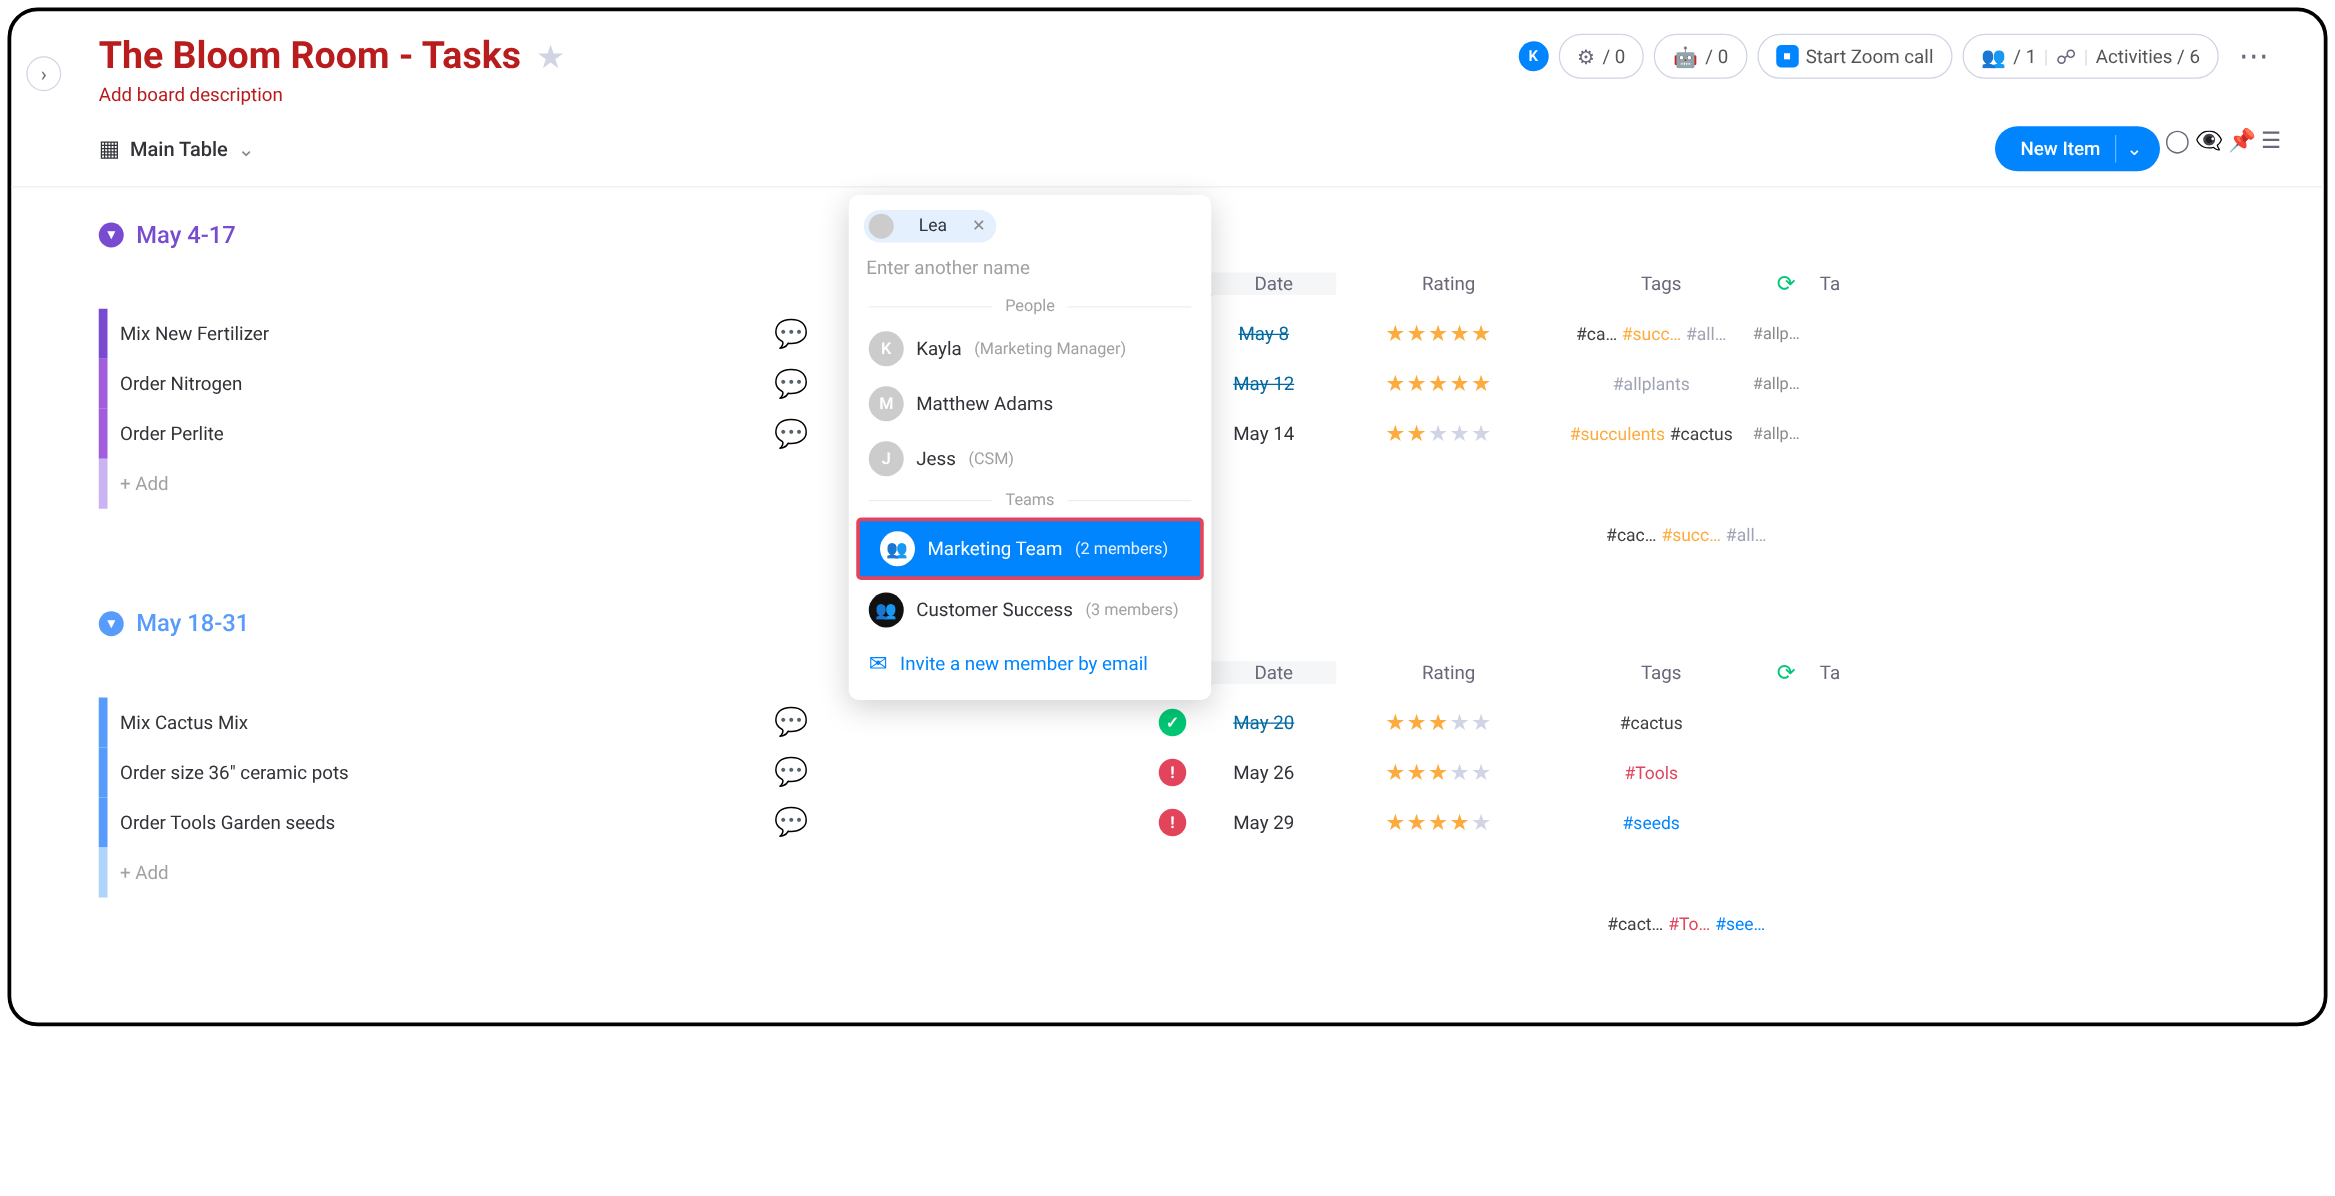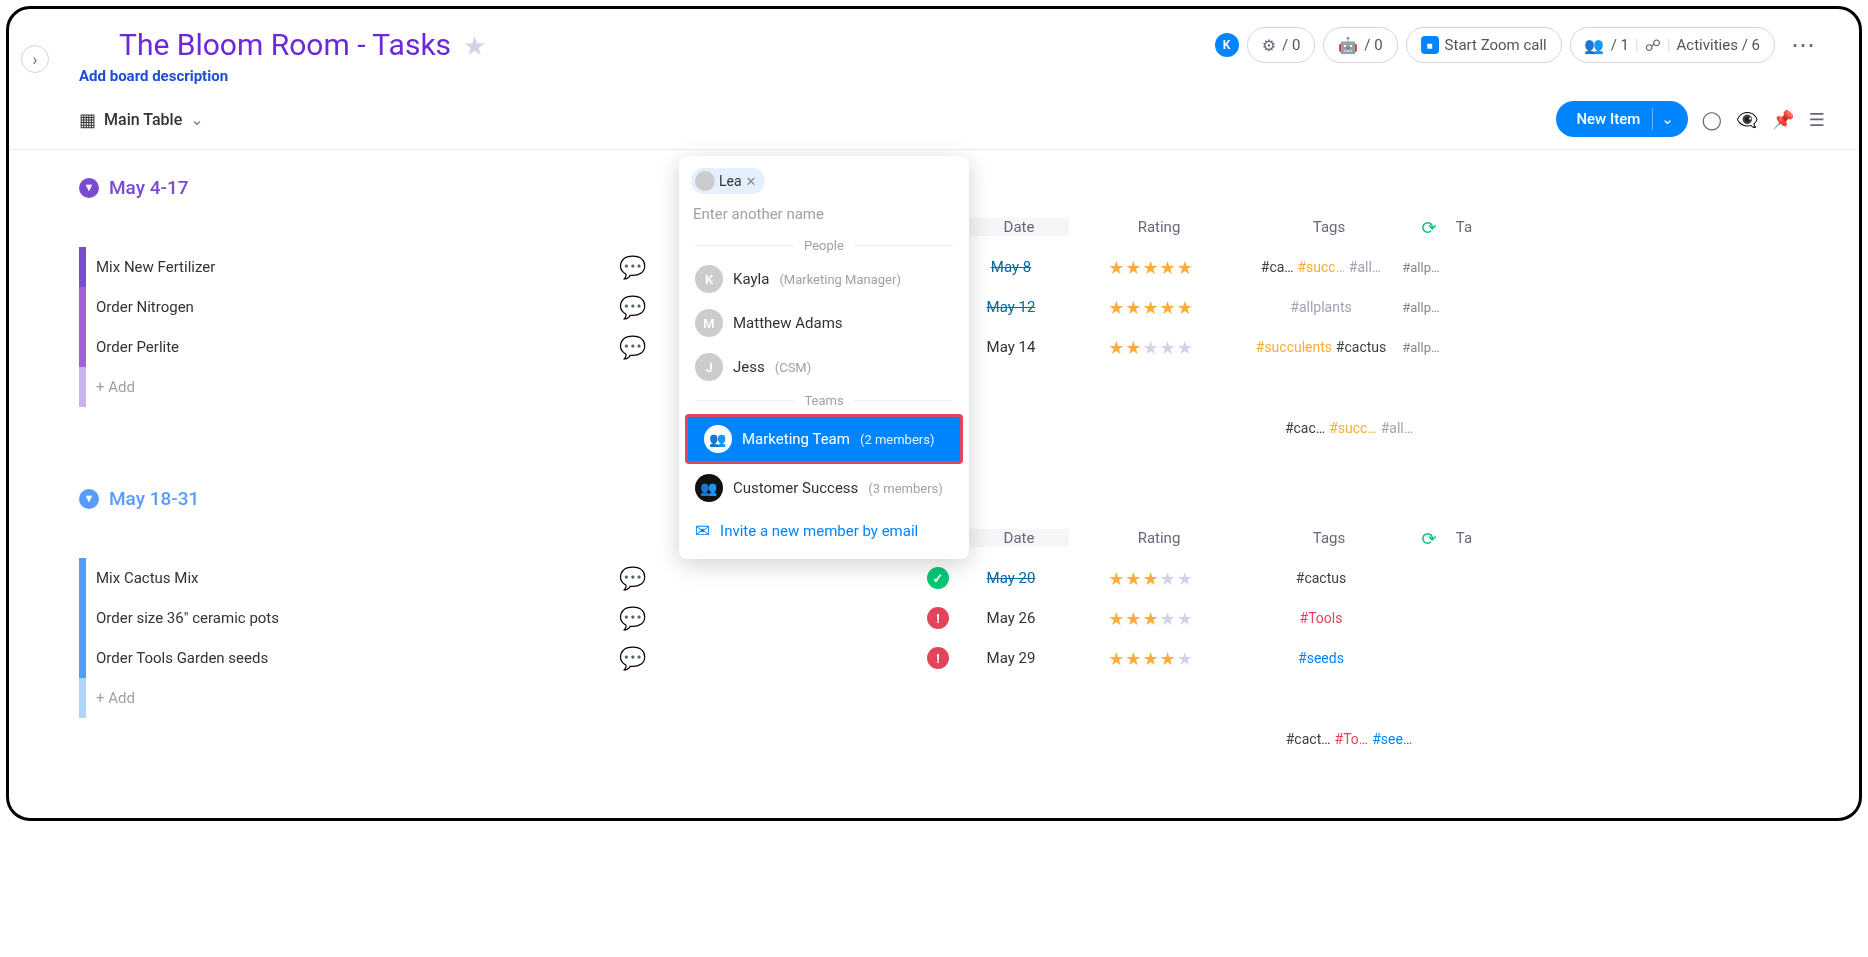--- a/index.html
+++ b/index.html
@@ -1,32 +1,32 @@
 <!DOCTYPE html>
 <html><head>
 <meta charset="utf-8">
 <style>
   * { box-sizing: border-box; font-family: -apple-system, BlinkMacSystemFont, "Segoe UI", Roboto, Helvetica, Arial, sans-serif; }
   body { margin:0; background:#fff; color:#323338; }
   .frame { border:3px solid #000; border-radius:24px; margin:6px; overflow:hidden; min-height:760px; position:relative;}
   .expand-handle{position:absolute;left:12px;top:36px;width:28px;height:28px;border:1px solid #d0d4e4;border-radius:50%;background:#fff;display:flex;align-items:center;justify-content:center;color:#676879;font-size:16px;z-index:5}
   .header { display:flex; align-items:flex-start; padding:18px 34px 4px 70px; }
-  .title { font-size:30px; font-weight:400; color:#6d28d9;margin-left:40px;}
+  .title { font-size:30px; font-weight:700; color:#b91c1c;}
   .star { color:#d0d4e4; font-size:26px; margin-left:8px;}
-  .desc { color:#1d4ed8; font-size:15px; padding:0 16px 12px 70px;font-weight:bold;}
+  .desc { color:#b91c1c; font-size:15px; padding:0 16px 12px 70px;}
   .header-right{margin-left:auto;display:flex;align-items:center;gap:8px;}
   .pill{border:1px solid #d0d4e4;border-radius:20px;height:36px;display:flex;align-items:center;padding:0 14px;font-size:15px;color:#555;white-space:nowrap;gap:6px}
   .avb{width:24px;height:24px;border-radius:50%;background:#0085ff;color:#fff;display:flex;align-items:center;justify-content:center;font-size:12px;font-weight:600}
   .small-ic{color:#676879;font-size:16px}
   .zoom-ic{width:18px;height:18px;border-radius:4px;background:#0085ff;color:#fff;display:flex;align-items:center;justify-content:center;font-size:10px}
   .dots{font-size:24px;color:#676879;letter-spacing:2px;padding:0 8px;cursor:pointer}
   .toolbar{display:flex;align-items:center;padding:4px 34px 12px 70px;border-bottom:1px solid #eee}
   .maintable{display:flex;align-items:center;gap:8px;font-size:16px;color:#323338;font-weight:500}
   .tbl-ic{font-size:18px}
-  .toolbar-right{margin-left:auto;display:flex;align-items:center;gap:14px}
+  .toolbar-right{margin-left:auto;display:flex;gap:4px}
   .newbtn{display:flex;align-items:center;background:#0085ff;color:#fff;border-radius:20px;height:36px;padding:0 6px 0 20px;font-size:15px;font-weight:500}
   .newbtn .div{width:1px;height:22px;background:rgba(255,255,255,.4);margin:0 8px 0 12px}
   .search{border:1px solid #d0d4e4;border-radius:20px;height:36px;width:210px;display:flex;align-items:center;padding:0 16px;color:#a1a1a1;font-size:15px}
   .ticon{color:#676879;font-size:18px;cursor:pointer}
   .content{padding:26px 0 20px 70px;position:relative}
   .group{margin-bottom:40px}
   .ghead{display:flex;align-items:center;font-size:19px;font-weight:500;margin-bottom:8px}
   .gcaret{width:20px;height:20px;border-radius:50%;display:flex;align-items:center;justify-content:center;color:#fff;font-size:11px;margin-right:10px}
   .g1 .gcaret{background:#784bd1}.g1 .gtitle{color:#784bd1}
   .g2 .gcaret{background:#579bfc}.g2 .gtitle{color:#579bfc}
@@ -48,21 +48,21 @@
   .strike{text-decoration:line-through;color:#0369a1}
   .stars{color:#fdab3d;font-size:18px;letter-spacing:1px}
   .stars .off{color:#d0d4e4}
   .tag{font-size:14px}.tg-g{color:#404040}.tg-o{color:#fdab3d}.tg-gray{color:#9fa3b3}.tg-r{color:#e2445c}.tg-b{color:#0085ff}
   .add{color:#a1a1a1;font-size:15px;padding-left:0}
   .summaryrow{display:flex;height:40px;align-items:center}
   .summaryrow .sp{width:1190px}
   
   .pop{position:absolute;left:670px;top:6px;width:290px;background:#fff;border-radius:8px;box-shadow:0 6px 24px rgba(0,0,0,.18);z-index:10;padding-bottom:8px}
   .pop .chiprow{display:flex;gap:6px;flex-wrap:wrap;padding:12px 12px 4px}
-  .chip{display:flex;align-items:center;gap:4px;background:#e5f0ff;border-radius:14px;padding:3px 8px 3px 4px;font-size:14px;color:#323338}
+  .chip{display:flex;align-items:center;gap:20px;background:#e5f0ff;border-radius:14px;padding:3px 8px 3px 4px;font-size:14px;color:#323338}
   .chip .av{width:20px;height:20px;border-radius:50%;background:#ccc}
   .chip .x{color:#888;font-size:13px;cursor:pointer}
   .pop input{border:none;outline:none;width:calc(100% - 24px);margin:6px 12px 10px;font-size:15px;color:#323338}
   .pop input::placeholder{color:#a1a1a1}
   .sect{display:flex;align-items:center;gap:10px;color:#a1a1a1;font-size:13px;padding:4px 16px}
   .sect .line{flex:1;height:1px;background:#eee}
   .opt{display:flex;align-items:center;gap:10px;padding:8px 16px;font-size:15px;cursor:pointer}
   .opt .sub{color:#a1a1a1;font-size:13px}
   .opt .av{width:28px;height:28px;border-radius:50%;background:#ccc;display:flex;align-items:center;justify-content:center;color:#fff;font-size:13px;font-weight:600}
   .av-k{background:#00b2ff}.av-m{background:#b38b6d}.av-j{background:#555}

